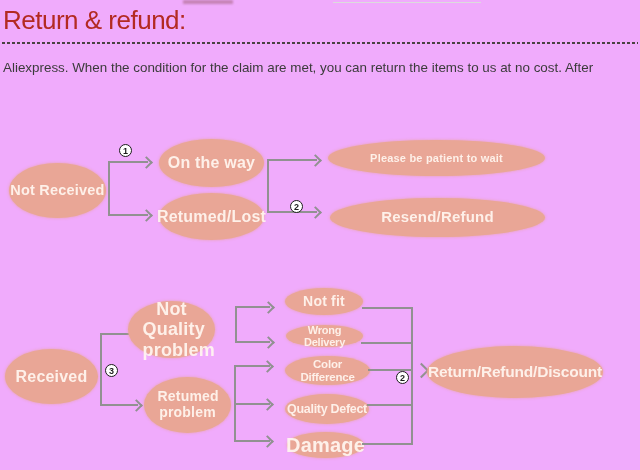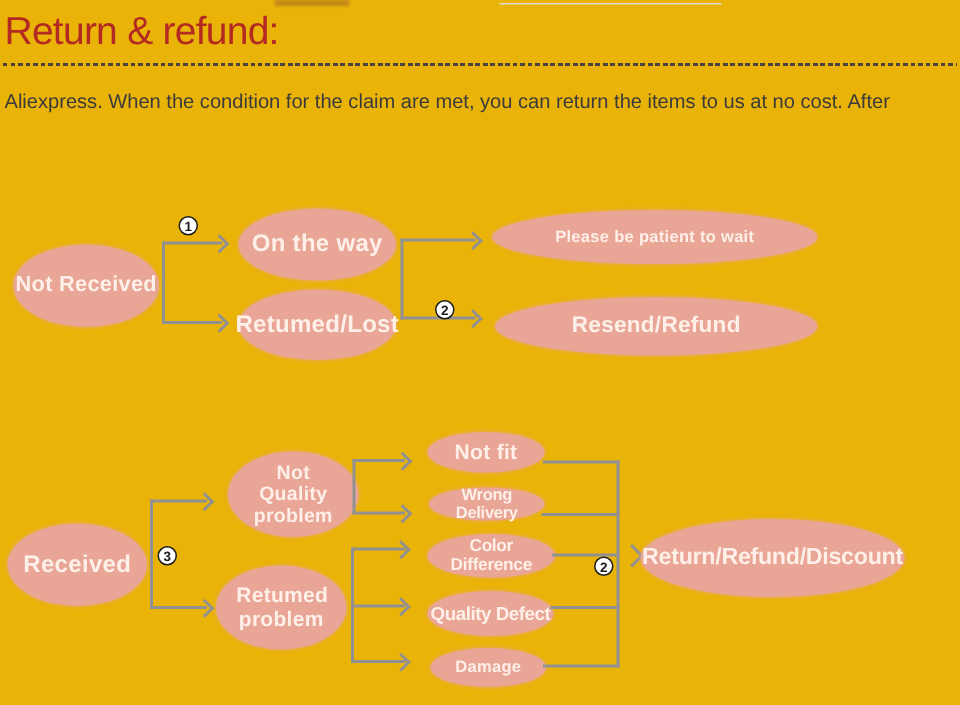--- a/index.html
+++ b/index.html
@@ -1,17 +1,17 @@
 <!DOCTYPE html>
 <html><head>
 <meta charset="utf-8">
 <style>
   html,body{margin:0;padding:0;background:#fff;}
   #canvas{
-    position:relative;width:640px;height:470px;background:#eab308;overflow:hidden;
+    position:relative;width:640px;height:470px;background:#f0abfc;overflow:hidden;
     font-family:"Liberation Sans","DejaVu Sans",sans-serif;
   }
   
   .page-title{
     position:absolute;left:3px;top:5px;
     font-size:26px;letter-spacing:-0.5px;color:#b32a22;font-weight:normal;
     white-space:pre;
   }
   .separator{
     position:absolute;left:2px;top:42px;width:636px;height:2px;
@@ -102,21 +102,21 @@
       <span class="wrap">Received</span>
     </div>
 
     <div class="ln" style="left:100px;top:333px;width:2px;height:73px;"></div>
     <div class="ln" style="left:100px;top:333px;width:38px;height:2px;"></div>
     <div class="ah" style="left:132px;top:330px;"></div>
     <div class="ln" style="left:100px;top:404px;width:38px;height:2px;"></div>
     <div class="ah" style="left:132px;top:401px;"></div>
     <div class="badge" style="left:105px;top:364px;">3</div>
 
-    <div class="ell" style="left:152px;top:301px;width:87px;height:57px;font-size:13px;">
+    <div class="ell" style="left:128px;top:301px;width:87px;height:57px;font-size:18px;">
       <span class="wrap" style="width:58px;">Not Quality problem</span>
     </div>
     <div class="ell" style="left:144px;top:377px;width:87px;height:56px;font-size:14px;">
       <span class="wrap" style="width:60px;">Retumed problem</span>
     </div>
 
     <div class="ln" style="left:235px;top:306px;width:2px;height:37px;"></div>
     <div class="ln" style="left:235px;top:306px;width:35px;height:2px;"></div>
     <div class="ah" style="left:264px;top:303px;"></div>
     <div class="ln" style="left:235px;top:341px;width:35px;height:2px;"></div>
@@ -135,21 +135,21 @@
     </div>
     <div class="ell" style="left:286px;top:325px;width:77px;height:22px;font-size:11px;letter-spacing:-0.2px;">
       <span class="wrap">Wrong Delivery</span>
     </div>
     <div class="ell" style="left:285px;top:356px;width:85px;height:29px;font-size:11.5px;letter-spacing:-0.2px;">
       <span class="wrap">Color Difference</span>
     </div>
     <div class="ell" style="left:285px;top:394px;width:84px;height:30px;font-size:12.5px;letter-spacing:-0.3px;">
       <span class="wrap">Quality Defect</span>
     </div>
-    <div class="ell" style="left:287px;top:432px;width:77px;height:26px;font-size:11px;">
+    <div class="ell" style="left:287px;top:432px;width:77px;height:26px;font-size:20px;">
       <span class="wrap">Damage</span>
     </div>
 
     <div class="ln" style="left:362px;top:307px;width:51px;height:2px;"></div>
     <div class="ln" style="left:361px;top:342px;width:52px;height:2px;"></div>
     <div class="ln" style="left:368px;top:369px;width:45px;height:2px;"></div>
     <div class="ln" style="left:367px;top:404px;width:46px;height:2px;"></div>
     <div class="ln" style="left:362px;top:443px;width:51px;height:2px;"></div>
     <div class="ln" style="left:411px;top:307px;width:2px;height:138px;"></div>
     <div class="badge" style="left:396px;top:371px;">2</div>

